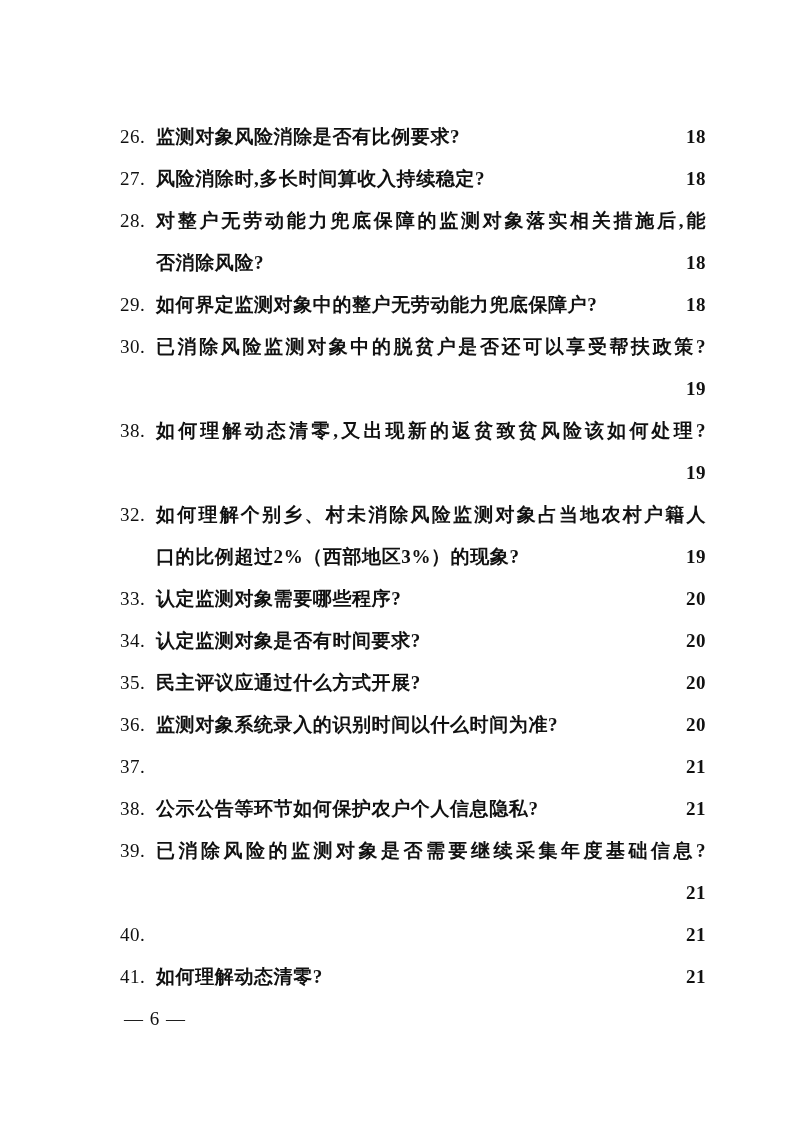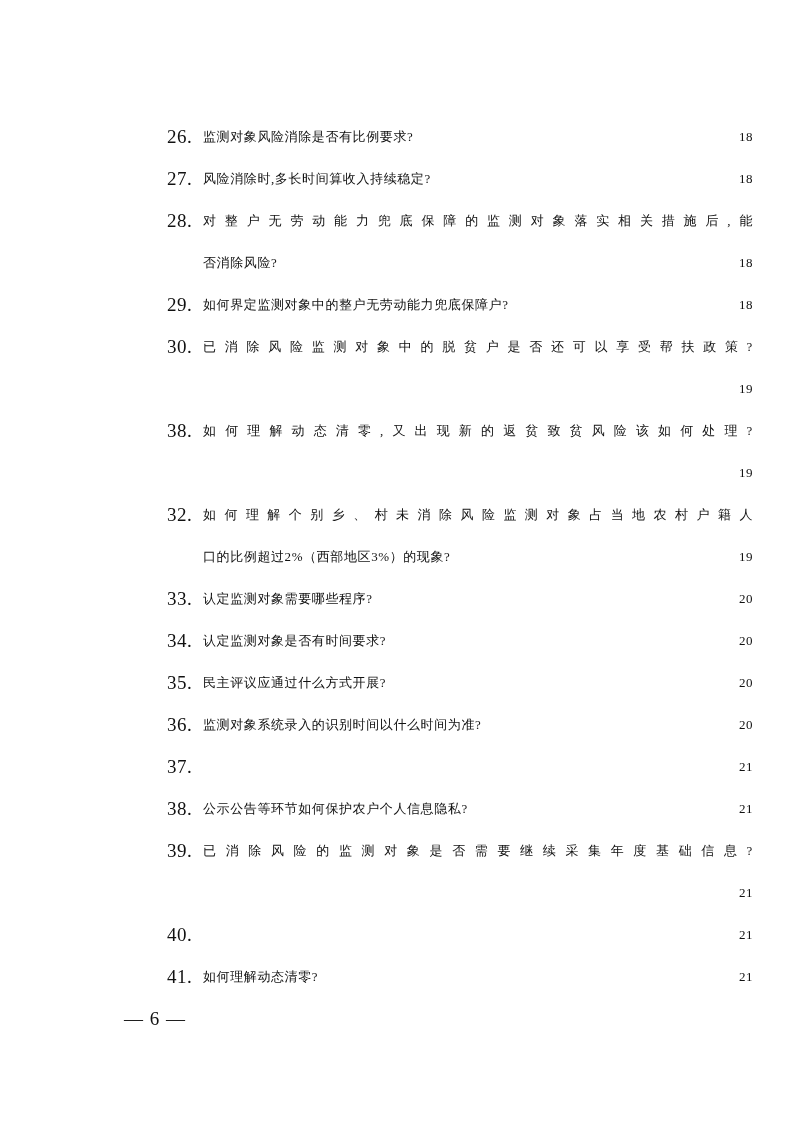--- a/index.html
+++ b/index.html
@@ -14,39 +14,39 @@
     background: #ffffff;
     color: #111111;
     font-family: "Liberation Serif", "DejaVu Serif", serif;
     overflow: hidden;
   }
   .toc {
     position: absolute;
     top: 116px;
     left: 120px;
     width: 586px;
-    margin-left: 47px;
   }
   .entry {
     position: relative;
     padding-left: 36px;
   }
   .entry .num {
     position: absolute;
     left: 0;
     top: 0;
     line-height: 42px;
     font-size: 19px;
     letter-spacing: 0.5px;
   }
   .line {
     display: flex;
     align-items: center;
     line-height: 42px;
-    font-size: 13px;
+    font-size: 19px;
+    font-weight: bold;
   }
   .line .text {
     white-space: nowrap;
     letter-spacing: 0.6px;
   }
   .line .dots {
     flex: 1 1 auto;
     margin: 0 8px 0 8px;
     background-image: radial-gradient(circle, #1a1a1a 1.15px, rgba(0,0,0,0) 1.35px);
     background-size: 7px 42px;

